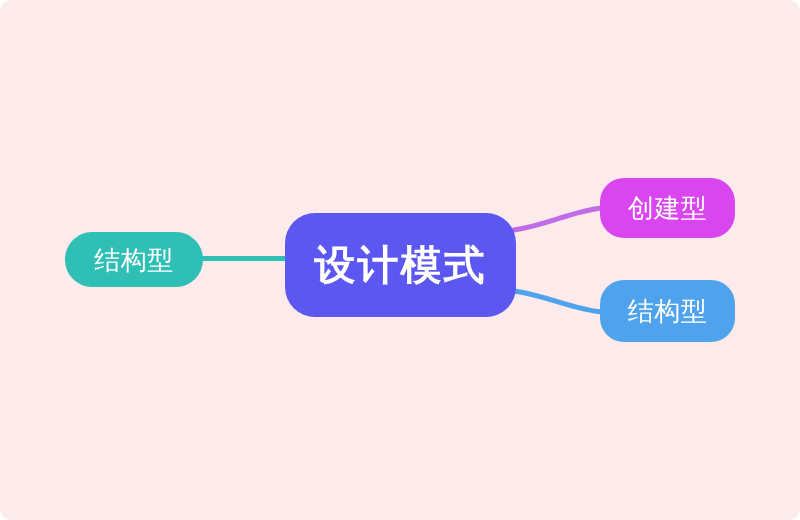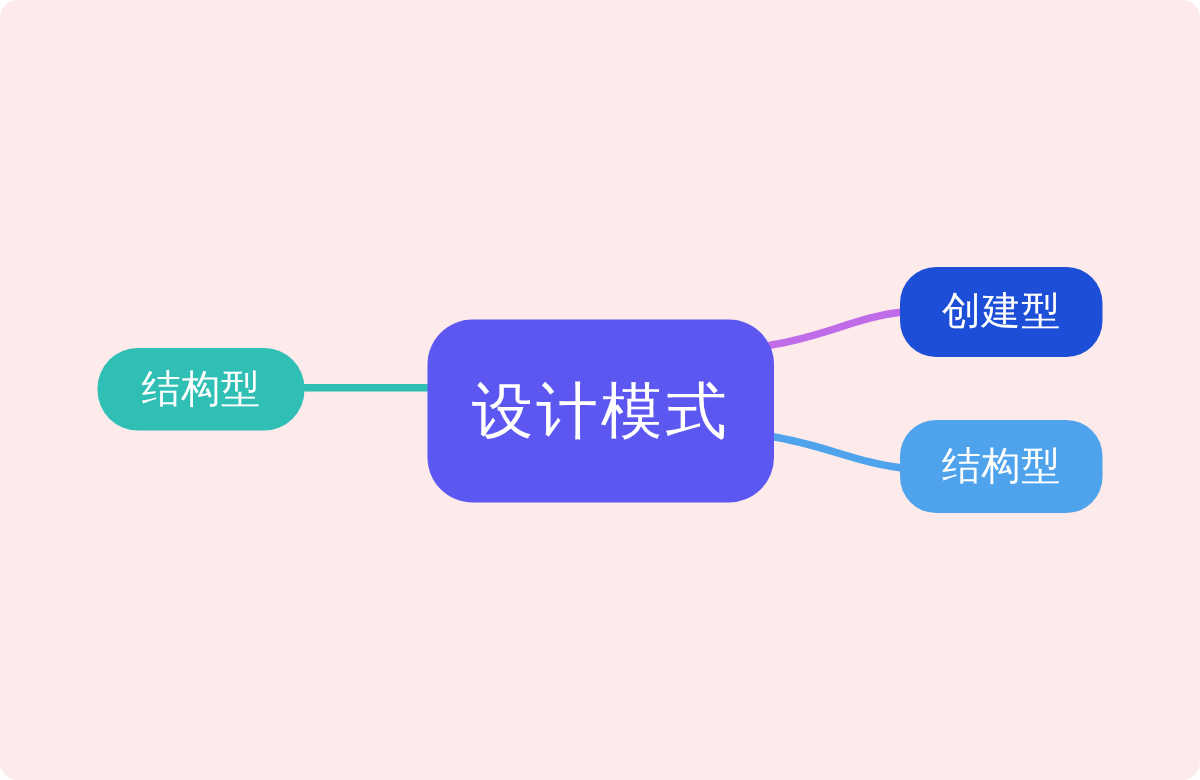--- a/index.html
+++ b/index.html
@@ -45,25 +45,25 @@
     line-height: 1;
     text-align: center;
     letter-spacing: 0.5px;
   }
 
   
   #node-root {
     left: 285px;
     top: 213px;
     width: 231px;
-    height: 122px;
+    height: 104px;
     background: #5b57f0;
     border-radius: 30px;
     font-size: 41px;
-    font-weight: normal;
+    font-weight: bold;
     letter-spacing: 2px;
     z-index: 3;
     text-align: center;
   }
 
   
   #node-left {
     left: 65px;
     top: 232px;
     width: 138px;
@@ -74,21 +74,21 @@
     font-weight: normal;
     z-index: 3;
   }
 
   
   #node-creational {
     left: 600px;
     top: 178px;
     width: 135px;
     height: 60px;
-    background: #1d4ed8;
+    background: #d946ef;
     border-radius: 24px;
     font-size: 26px;
     font-weight: normal;
     z-index: 3;
   }
 
   
   #node-structural {
     left: 600px;
     top: 280px;

